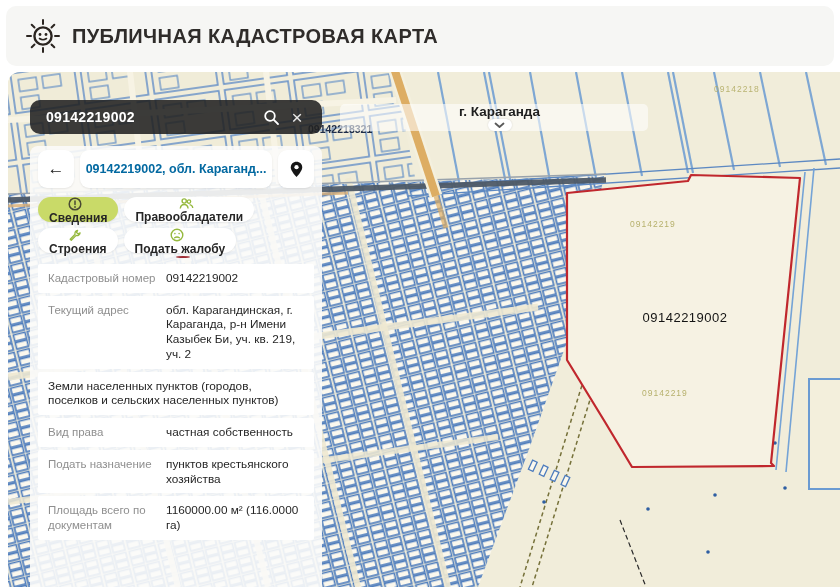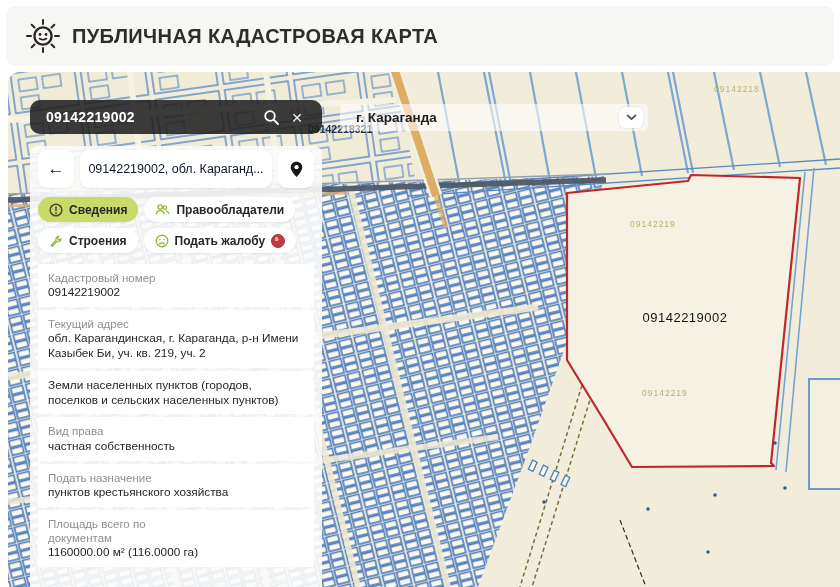--- a/index.html
+++ b/index.html
@@ -24,49 +24,49 @@
     padding:0 12px 0 16px; z-index:20; }
   .search-input { flex:1; background:transparent; border:none; outline:none; color:#fff;
     font-size:14px; font-weight:600; font-family:"Liberation Sans", sans-serif; letter-spacing:.3px; }
   .search-icon-btn { width:26px; height:26px; display:flex; align-items:center; justify-content:center;
     cursor:pointer; }
   .close-glyph { color:#e9e9e9; font-size:19px; line-height:1; }
 
   
   .city-bar { position:absolute; left:340px; top:104px; width:308px; height:27px;
     background:rgba(255,255,255,.58); border-radius:5px; display:flex; align-items:center;
-    padding:0 5px 0 16px; z-index:15; }
+    padding:0 5px 0 16px; z-index:15;flex-direction:column; }
   .city-label { flex:1; font-size:13.5px; font-weight:700; color:#1e1e1e; }
   .city-expand-btn { width:24px; height:21px; background:#ffffff; border-radius:6px;
     display:flex; align-items:center; justify-content:center; box-shadow:0 0 2px rgba(0,0,0,.15); }
 
   
   .panel { position:absolute; left:30px; top:146px; width:292px; height:441px;
     background:rgba(251,251,250,.9); border-radius:8px 8px 0 0; padding:4px 8px; z-index:12;
     overflow:hidden; }
   .panel-head { display:flex; align-items:center; gap:6px; margin-bottom:9px; }
   .icon-btn { width:36px; height:38px; background:#ffffff; border-radius:9px;
     display:flex; align-items:center; justify-content:center; box-shadow:0 1px 2px rgba(0,0,0,.08); }
   .back-glyph { font-size:17px; color:#222; }
   .panel-title-pill { flex:1; height:38px; background:#ffffff; border-radius:9px;
-    display:flex; align-items:center; justify-content:center; font-size:12.5px; font-weight:400;
-    color:#0f172a; box-shadow:0 1px 2px rgba(0,0,0,.08); white-space:nowrap; overflow:hidden; }
+    display:flex; align-items:center; justify-content:center; font-size:12.5px; font-weight:700;
+    color:#0369a1; box-shadow:0 1px 2px rgba(0,0,0,.08); white-space:nowrap; overflow:hidden; }
 
   .chips { display:flex; flex-wrap:wrap; gap:6px; margin-bottom:11px; }
   .chip { height:25px; background:#ffffff; border-radius:13px; display:flex; align-items:center;
     padding:0 11px; font-size:12px; font-weight:600; color:#262626;
-    box-shadow:0 1px 2px rgba(0,0,0,.07); cursor:pointer; }
+    box-shadow:0 1px 2px rgba(0,0,0,.07); cursor:pointer;flex-direction:column; }
   .chip .cicon { display:flex; margin-right:6px; }
   .chip.active { background:#c9da68; }
   .emblem { width:14px; height:14px; border-radius:50%; margin-left:6px;
     background:radial-gradient(circle at 38% 35%, #e8aeb0 0 18%, #c23a42 19% 100%);
     border:1px solid #9e2b33; }
 
   .info-table { display:flex; flex-direction:column; gap:3px; }
-  .info-row { background:#ffffff; border-radius:2px; padding:7px 10px; display:flex;flex-direction:column; }
+  .info-row { background:#ffffff; border-radius:2px; padding:7px 10px; display:flex; }
   .info-label { width:118px; flex:none; padding-right:8px; font-size:11.5px; color:#8f8f8f;
     line-height:1.25; }
   .info-value { flex:1; font-size:11.8px; color:#262626; line-height:1.25; }
 </style>
 </head>
 <body>
 
 <div class="page">
 
   <div class="app-header">

